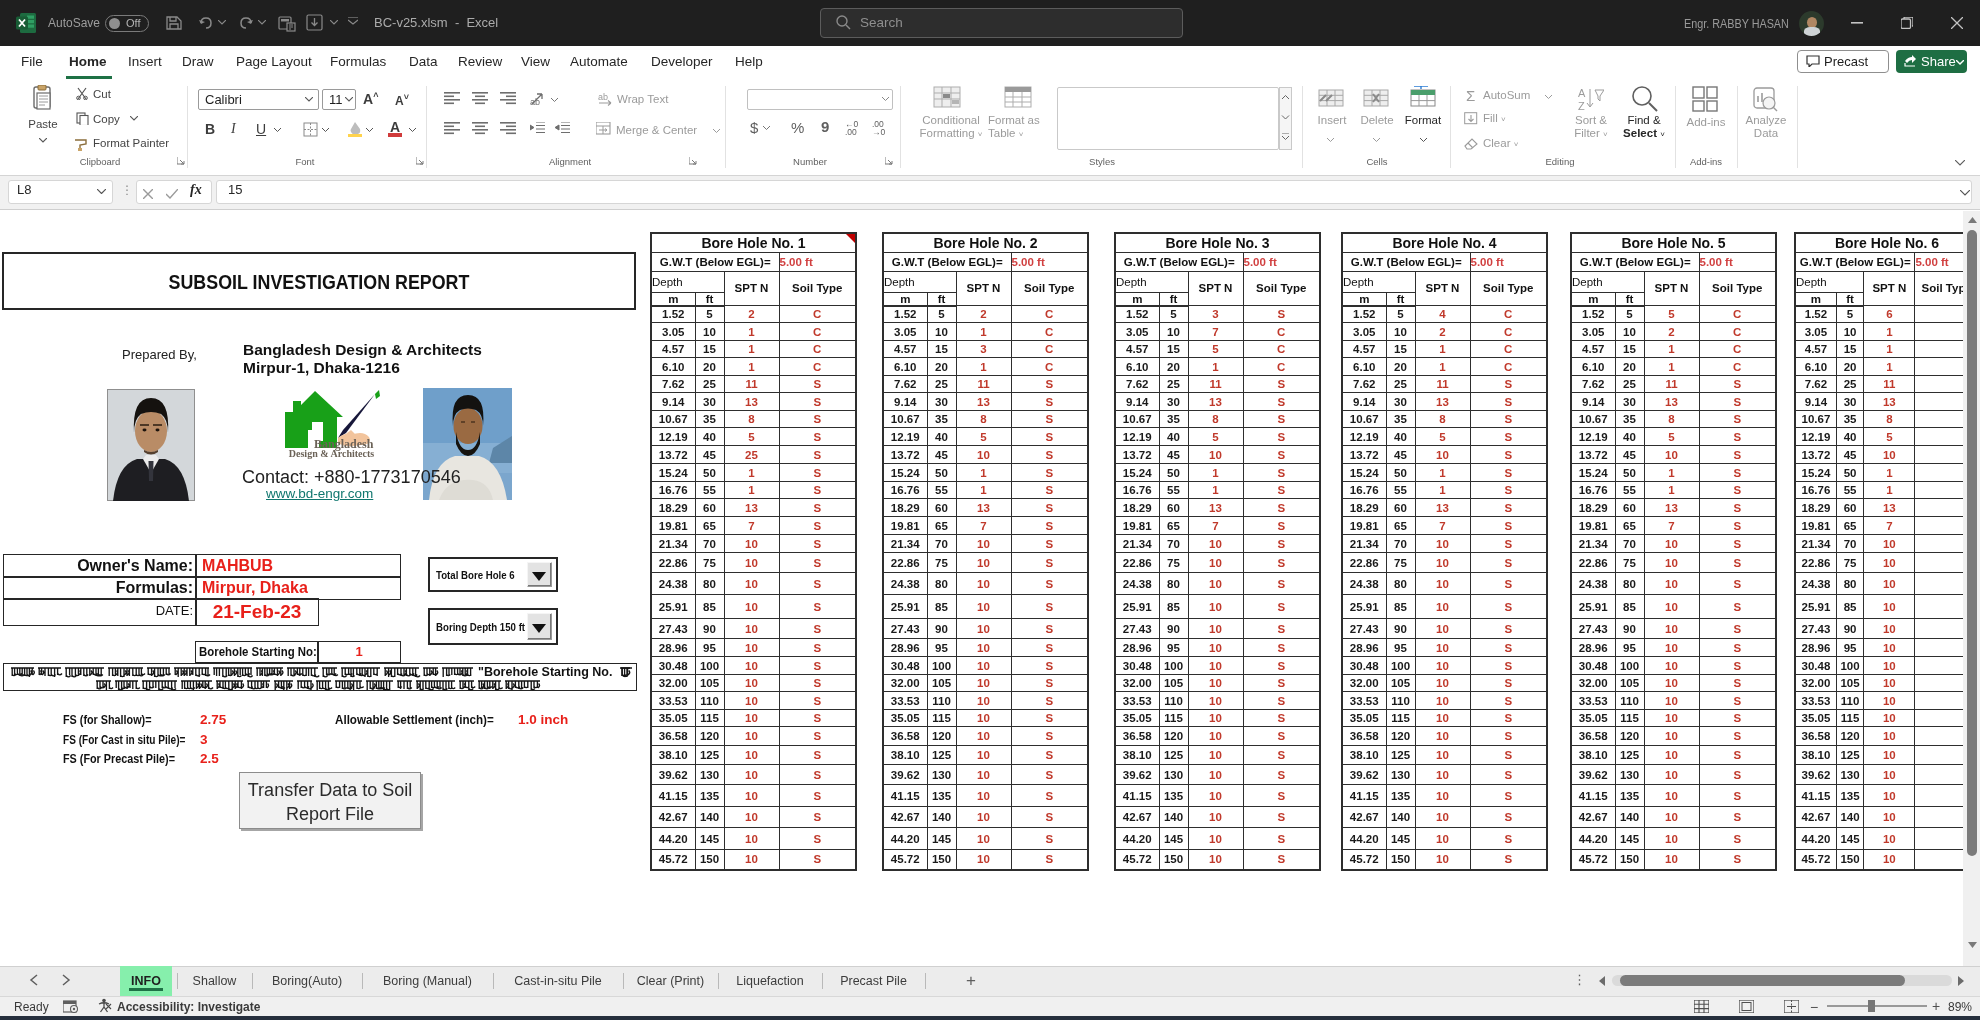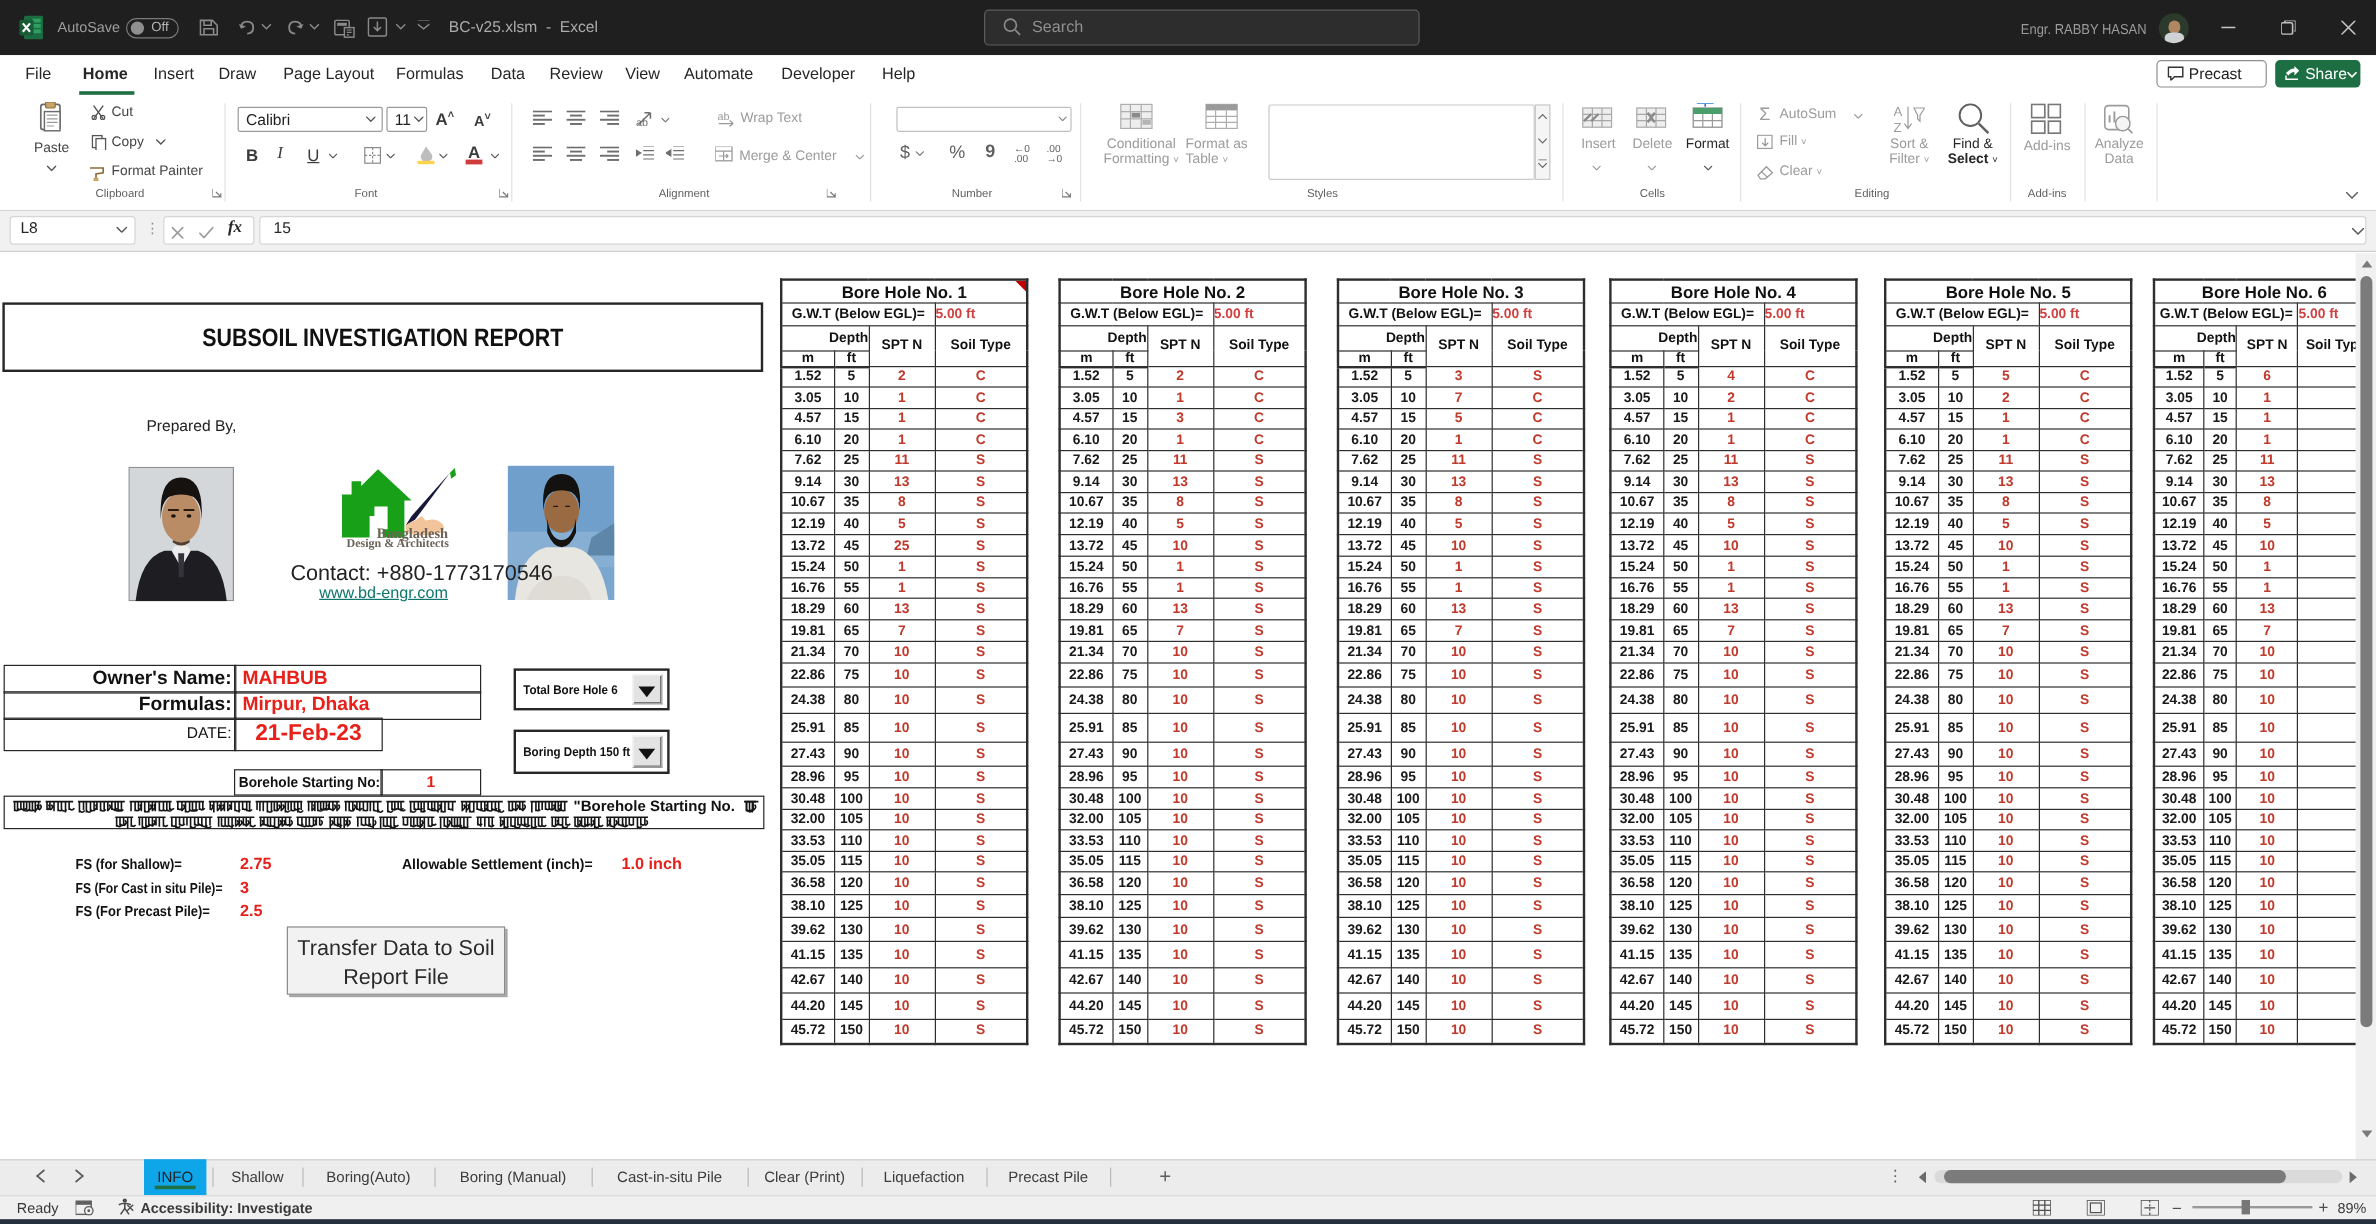--- a/index.html
+++ b/index.html
@@ -22,21 +22,21 @@
 
 #sheet{left:0;top:211px;width:1963px;height:755px;background:#fff;overflow:hidden}
 
 .bht{position:absolute}
 .bht table{border-collapse:collapse;table-layout:fixed}
 .bht td{border:1px solid #2e2e2e;overflow:hidden;white-space:nowrap;padding:0;vertical-align:middle}
 .bht table{border:2px solid #2e2e2e}
 .tt{font-size:14px;font-weight:bold;text-align:center;color:#111;position:relative}
 .gl{font-size:11.5px;font-weight:bold;text-align:center;color:#111}
 .gv{font-size:11.5px;font-weight:bold;color:#d14040;padding-left:3px}
-.dh{font-size:11.5px;font-weight:bold;text-align:right;color:#111}
+.dh{font-size:11.5px;font-weight:normal;text-align:left;color:#111}
 .sh{font-size:11.5px;font-weight:bold;text-align:center;color:#111}
 .mh{font-size:11.5px;font-weight:bold;text-align:center;color:#111}
 .mftr td{border-bottom:2px solid #2e2e2e}
 .dm,.df{font-size:11.5px;font-weight:bold;text-align:center;color:#1a1a1a}
 .rn,.rs{font-size:11.5px;font-weight:bold;text-align:center;color:#c0392b}
 .corner{position:absolute;right:0;top:0;width:0;height:0;border-left:9px solid transparent;border-top:9px solid #c00000}
 
 #vsb{left:1963px;top:211px;width:17px;height:755px;background:#f0f0f0}
 #tabbar{left:0;top:966px;width:1980px;height:30px;background:#ececec;border-top:1px solid #d0d0d0}
 .sheettab{position:absolute;top:966px;height:30px;font-size:12.5px;color:#3c3c3c;display:flex;align-items:center;justify-content:center}
@@ -425,20 +425,21 @@
 <div class="abs" style="left:190px;top:182px;font-size:14px;font-style:italic;font-family:'Liberation Serif',serif;color:#262626;font-weight:bold">fx</div>
 <div class="fbox" style="left:216px;width:1756px"></div>
 <div class="abs" style="left:228px;top:182px;font-size:13px;color:#262626">15</div>
 <svg class="abs" style="left:1960px;top:190px" width="10" height="6" viewBox="0 0 10 6">
       <path d="M0 0 L5 5 L10 0" stroke="#555" fill="none" stroke-width="1.2"></path>
     </svg>
 <div class="abs" id="sheet"></div>
 <div class="abs" style="left:2px;top:252px;width:634px;height:58px;border:2px solid #262626"></div>
 <div class="abs" style="left:2px;top:270px;width:634px;text-align:center;font-size:21px;font-weight:bold;color:#111;transform:scaleX(0.85)">SUBSOIL INVESTIGATION REPORT</div>
 <div class="abs" style="left:122px;top:347px;font-size:13px;color:#222">Prepared By,</div>
+<div class="abs" style="left:243px;top:341px;font-size:15.5px;font-weight:bold;color:#111;line-height:17.5px">Bangladesh Design &amp; Architects<br>Mirpur-1, Dhaka-1216</div>
 <svg class="abs" style="left:107px;top:389px" width="88" height="112" viewBox="0 0 88 112">
 <rect width="88" height="112" fill="#d3d7da"></rect>
 <rect x="0.5" y="0.5" width="87" height="111" fill="none" stroke="#8f8f8f" stroke-width="1"></rect>
 <path d="M6 112 Q10 76 30 70 L58 70 Q78 76 82 112 Z" fill="#1e1e22"></path>
 <path d="M36 70 L44 84 L52 70 L49 66 L39 66 Z" fill="#ececec"></path>
 <path d="M41.5 72 L46.5 72 L46 92 L42 92 Z" fill="#33343c"></path>
 <ellipse cx="44" cy="42" rx="16" ry="21" fill="#b98c66"></ellipse>
 <path d="M27 44 Q25 9 44 9 Q63 9 61 44 Q61 30 54 25 Q44 21 34 25 Q27 30 27 44 Z" fill="#15120f"></path>
 <path d="M37 61 Q44 65 51 61 L51 63 Q44 68 37 63 Z" fill="#55402f"></path>
 <ellipse cx="37.5" cy="41" rx="2" ry="1.4" fill="#1c130c"></ellipse>
@@ -1766,21 +1767,21 @@
 <svg class="abs" style="left:1968px;top:941px" width="9" height="8" viewBox="0 0 9 8">
       <path d="M0 1 L4.5 7 L9 1 Z" fill="#7a7a7a"></path>
     </svg>
 <div class="abs" id="tabbar"></div>
 <svg class="abs" style="left:29px;top:974px" width="10" height="12" viewBox="0 0 10 12">
       <path d="M8 1 L2 6 L8 11" stroke="#5f5f5f" fill="none" stroke-width="1.5"></path>
     </svg>
 <svg class="abs" style="left:61px;top:974px" width="10" height="12" viewBox="0 0 10 12">
       <path d="M2 1 L8 6 L2 11" stroke="#5f5f5f" fill="none" stroke-width="1.5"></path>
     </svg>
-<div class="sheettab" style="left:120px;width:52px;background:#0ea5e9;font-weight:normal;color:#1f1f1f">INFO</div>
+<div class="sheettab" style="left:120px;width:52px;background:#86efac;font-weight:bold;color:#1f1f1f">INFO</div>
 <div class="abs" style="left:129px;top:988px;width:34px;height:3px;background:#1e7145"></div>
 <div class="sheettab" style="left:177px;width:75px">Shallow</div>
 <div class="tsep" style="left:252px"></div>
 <div class="sheettab" style="left:252px;width:110px">Boring(Auto)</div>
 <div class="tsep" style="left:362px"></div>
 <div class="sheettab" style="left:362px;width:131px">Boring (Manual)</div>
 <div class="tsep" style="left:493px"></div>
 <div class="sheettab" style="left:493px;width:130px">Cast-in-situ Pile</div>
 <div class="tsep" style="left:623px"></div>
 <div class="sheettab" style="left:623px;width:95px">Clear (Print)</div>

